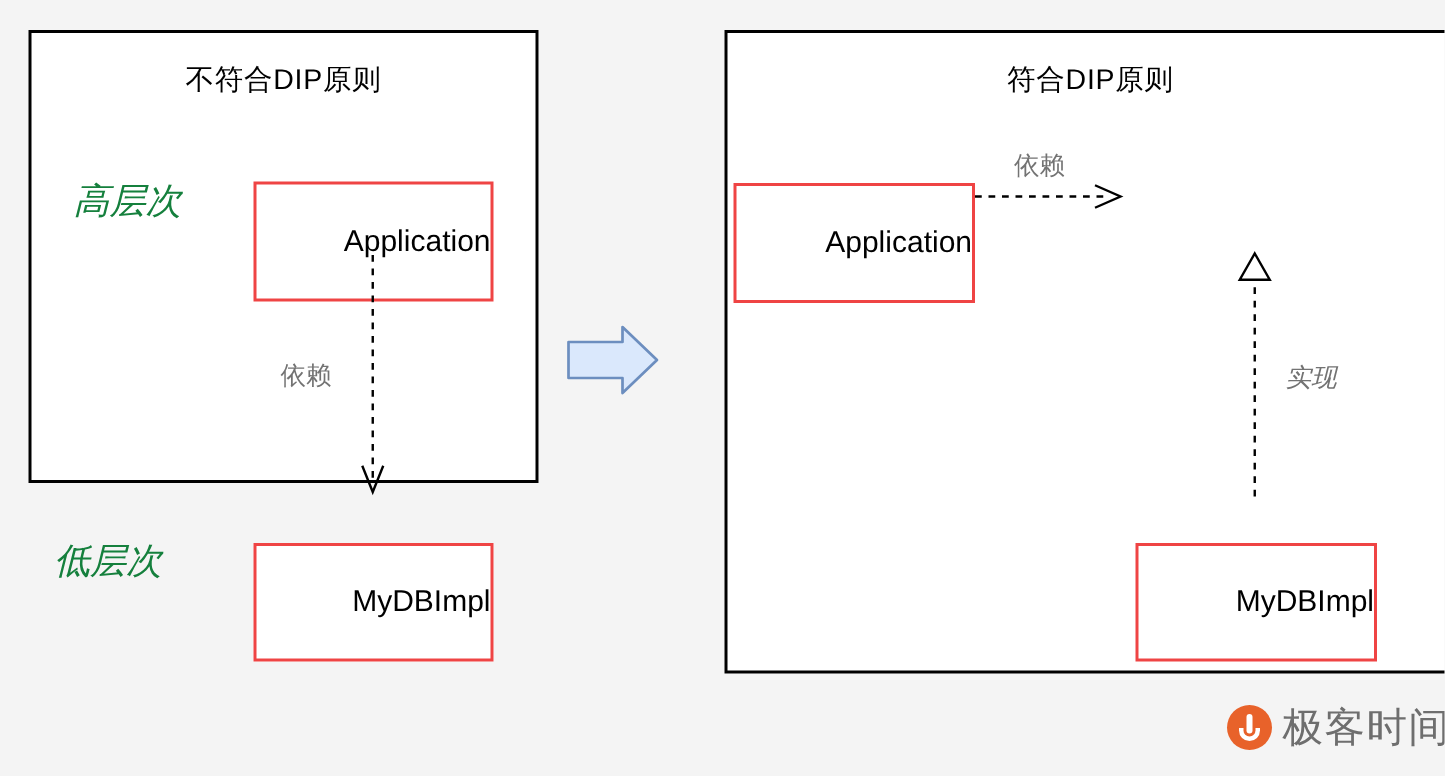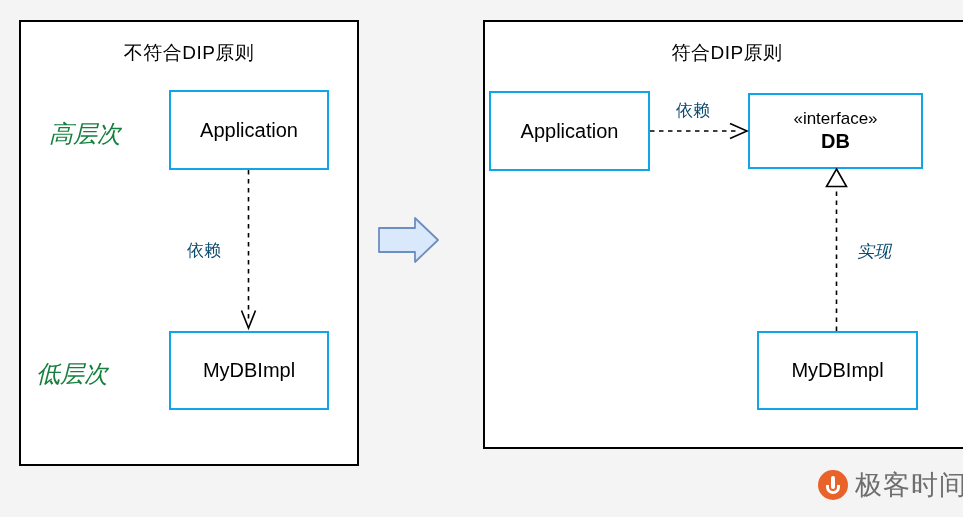--- a/index.html
+++ b/index.html
@@ -18,44 +18,45 @@
     position: relative;
     width: 963px;
     height: 517px;
   }
   .panel {
     position: absolute;
     background: #ffffff;
     border: 2px solid #000000;
     box-sizing: border-box;
   }
-  #panel-bad  { left: 19px;  top: 20px; width: 340px; height: 446px; }
+  #panel-bad  { left: 19px;  top: 20px; width: 340px; height: 302px; }
   #panel-good { left: 483px; top: 20px; width: 488px; height: 429px; }
 
   .panel-title {
     position: absolute;
     width: 100%;
     text-align: center;
     top: 18px;
     left: 0;
     font-size: 19px;
     color: #000000;
     letter-spacing: 0.5px;
   }
 
   .uml-box {
     position: absolute;
     background: #ffffff;
-    border: 2px solid #0ea5e9;
+    border: 2px solid #ef4444;
     box-sizing: border-box;
     display: flex;
     flex-direction: column;
-    align-items: center;
+    align-items: flex-end;
     justify-content: center;
     color: #000000;
+    margin-top: 31px;
   }
   .uml-box .cls-name {
     font-size: 20px;
     line-height: 1.15;
     white-space: nowrap;
   }
   .uml-box .stereotype {
     font-size: 17px;
     line-height: 1.2;
     white-space: nowrap;
@@ -68,21 +69,21 @@
   .side-label {
     position: absolute;
     font-size: 24px;
     color: #15803d;
     white-space: nowrap;
     font-style: italic;
   }
   .edge-label {
     position: absolute;
     font-size: 17px;
-    color: #0c4a6e;
+    color: #737373;
     white-space: nowrap;
   }
 
   svg.overlay {
     position: absolute;
     left: 0;
     top: 0;
     width: 963px;
     height: 517px;
     pointer-events: none;
@@ -159,24 +160,20 @@
   <div class="edge-label" style="left:187px; top:239px;">依赖</div>
 
   <div class="panel" id="panel-good">
     <div class="panel-title">符合DIP原则</div>
   </div>
 
   <div class="uml-box" style="left:489px; top:91px; width:161px; height:80px;">
     <span class="cls-name">Application</span>
   </div>
 
-  <div class="uml-box" style="left:748px; top:93px; width:175px; height:76px;">
-    <span class="stereotype">«interface»</span>
-    <span class="cls-name bold">DB</span>
-  </div>
 
   <div class="uml-box" style="left:757px; top:331px; width:161px; height:79px;">
     <span class="cls-name">MyDBImpl</span>
   </div>
 
   <div class="edge-label" style="left:676px; top:99px;">依赖</div>
 
   <div class="edge-label" style="left:857px; top:240px;font-style:italic;">实现</div>
 
   <svg class="overlay" viewBox="0 0 963 517">

